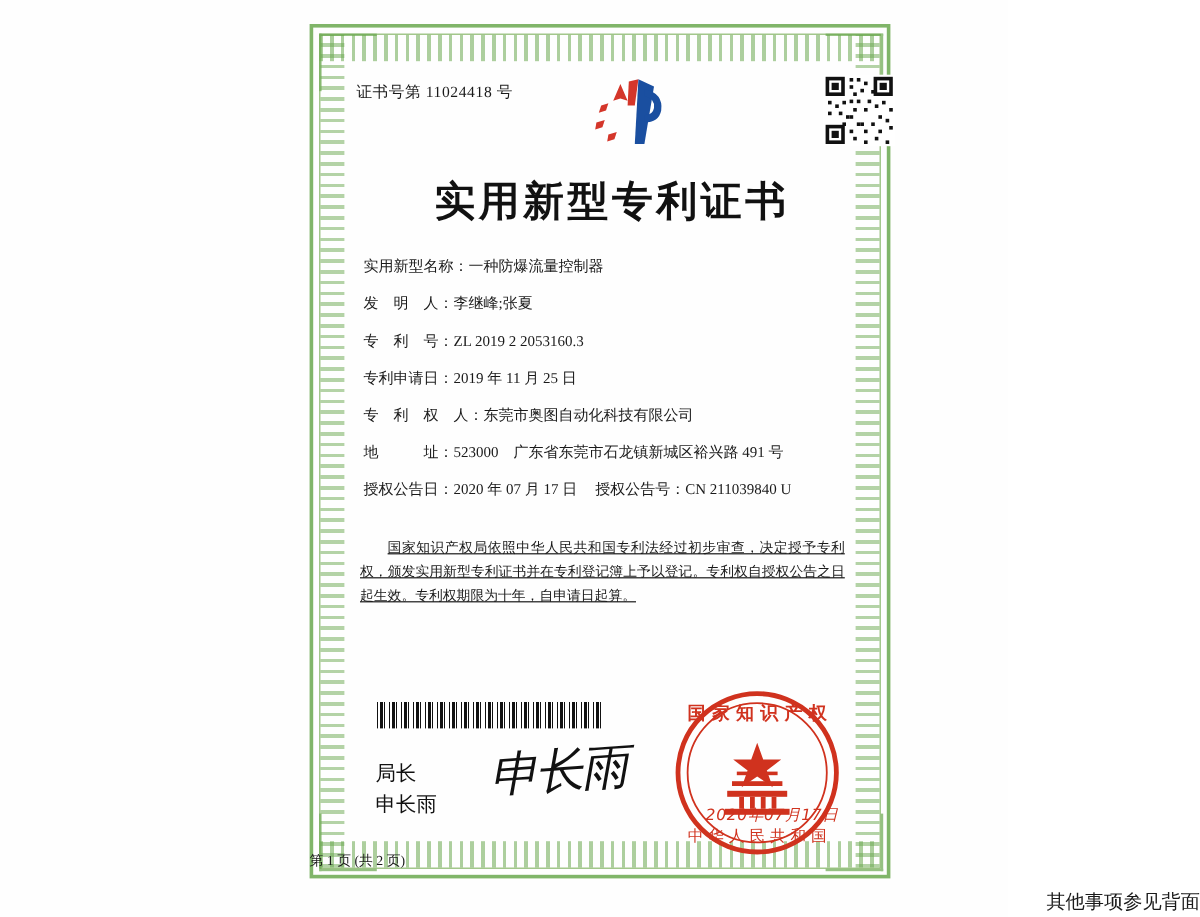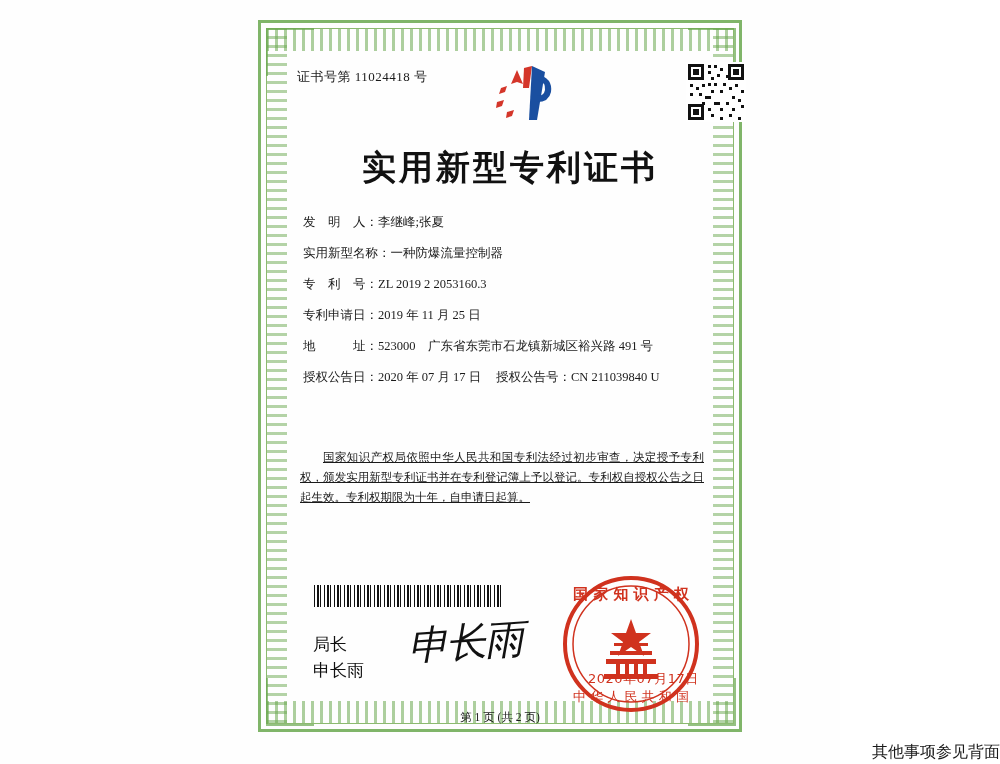--- a/index.html
+++ b/index.html
@@ -217,29 +217,29 @@
     height: 142px;
   }
   .seal-date {
     position: absolute;
     left: 588px;
     top: 670px;
     font-size: 13px;
     color: #d0321e;
     letter-spacing: 0.5px;
     font-family: "DejaVu Sans", sans-serif;
+    font-style: italic;
   }
 
   
   .page-footer {
     position: absolute;
     left: 258px;
     top: 710px;
     width: 484px;
-    text-align: center;
     font-size: 11.5px;
     color: #1a1a1a;
   }
   .doc-footer {
     position: absolute;
     left: 0;
     top: 742px;
     width: 1000px;
     text-align: right;
     font-size: 16px;
@@ -328,30 +328,33 @@
           <rect x="31" y="40" width="3" height="3"></rect>
           <rect x="16" y="40" width="3" height="3"></rect>
       </g>
     </svg>
   </div>
 
   <div class="title">实用新型专利证书</div>
 
   <div class="fields">
     <div class="field-row">
+      <span class="field-label">实用新型名称：</span><span class="field-value">一种防爆流量控制器</span>
+    </div>
+    <div class="field-row">
       <span class="field-label">发　明　人：</span><span class="field-value">李继峰;张夏</span>
     </div>
     <div class="field-row">
-      <span class="field-label">实用新型名称：</span><span class="field-value">一种防爆流量控制器</span>
-    </div>
-    <div class="field-row">
       <span class="field-label">专　利　号：</span><span class="field-value">ZL 2019 2 2053160.3</span>
     </div>
     <div class="field-row">
       <span class="field-label">专利申请日：</span><span class="field-value">2019 年 11 月 25 日</span>
+    </div>
+    <div class="field-row">
+      <span class="field-label">专　利　权　人：</span><span class="field-value">东莞市奥图自动化科技有限公司</span>
     </div>
     <div class="field-row">
       <span class="field-label">地　　　址：</span><span class="field-value">523000　广东省东莞市石龙镇新城区裕兴路 491 号</span>
     </div>
     <div class="field-row two-col">
       <span class="field-label">授权公告日：</span><span class="field-value">2020 年 07 月 17 日</span>
       <span class="col2">
         <span class="field-label">授权公告号：</span><span class="field-value">CN 211039840 U</span>
       </span>
     </div>

